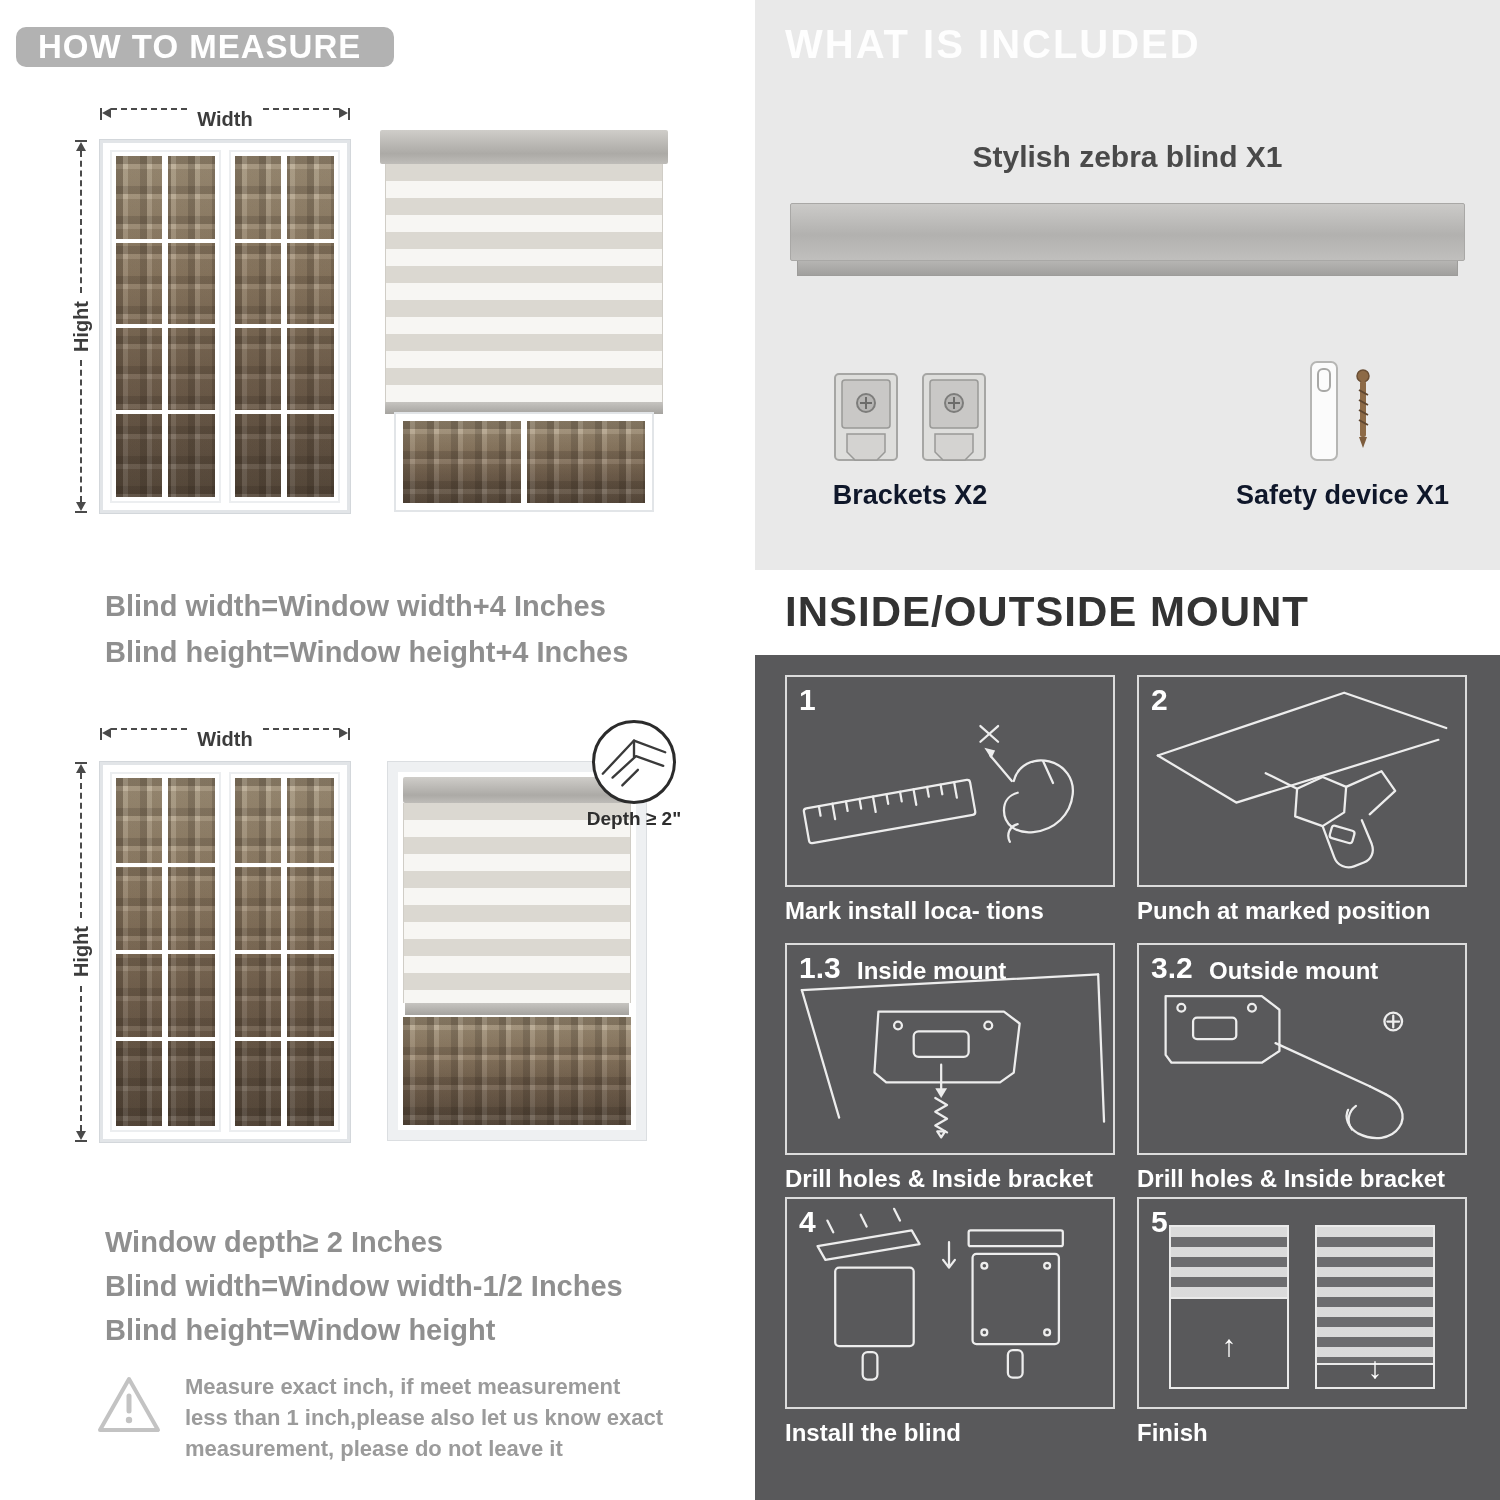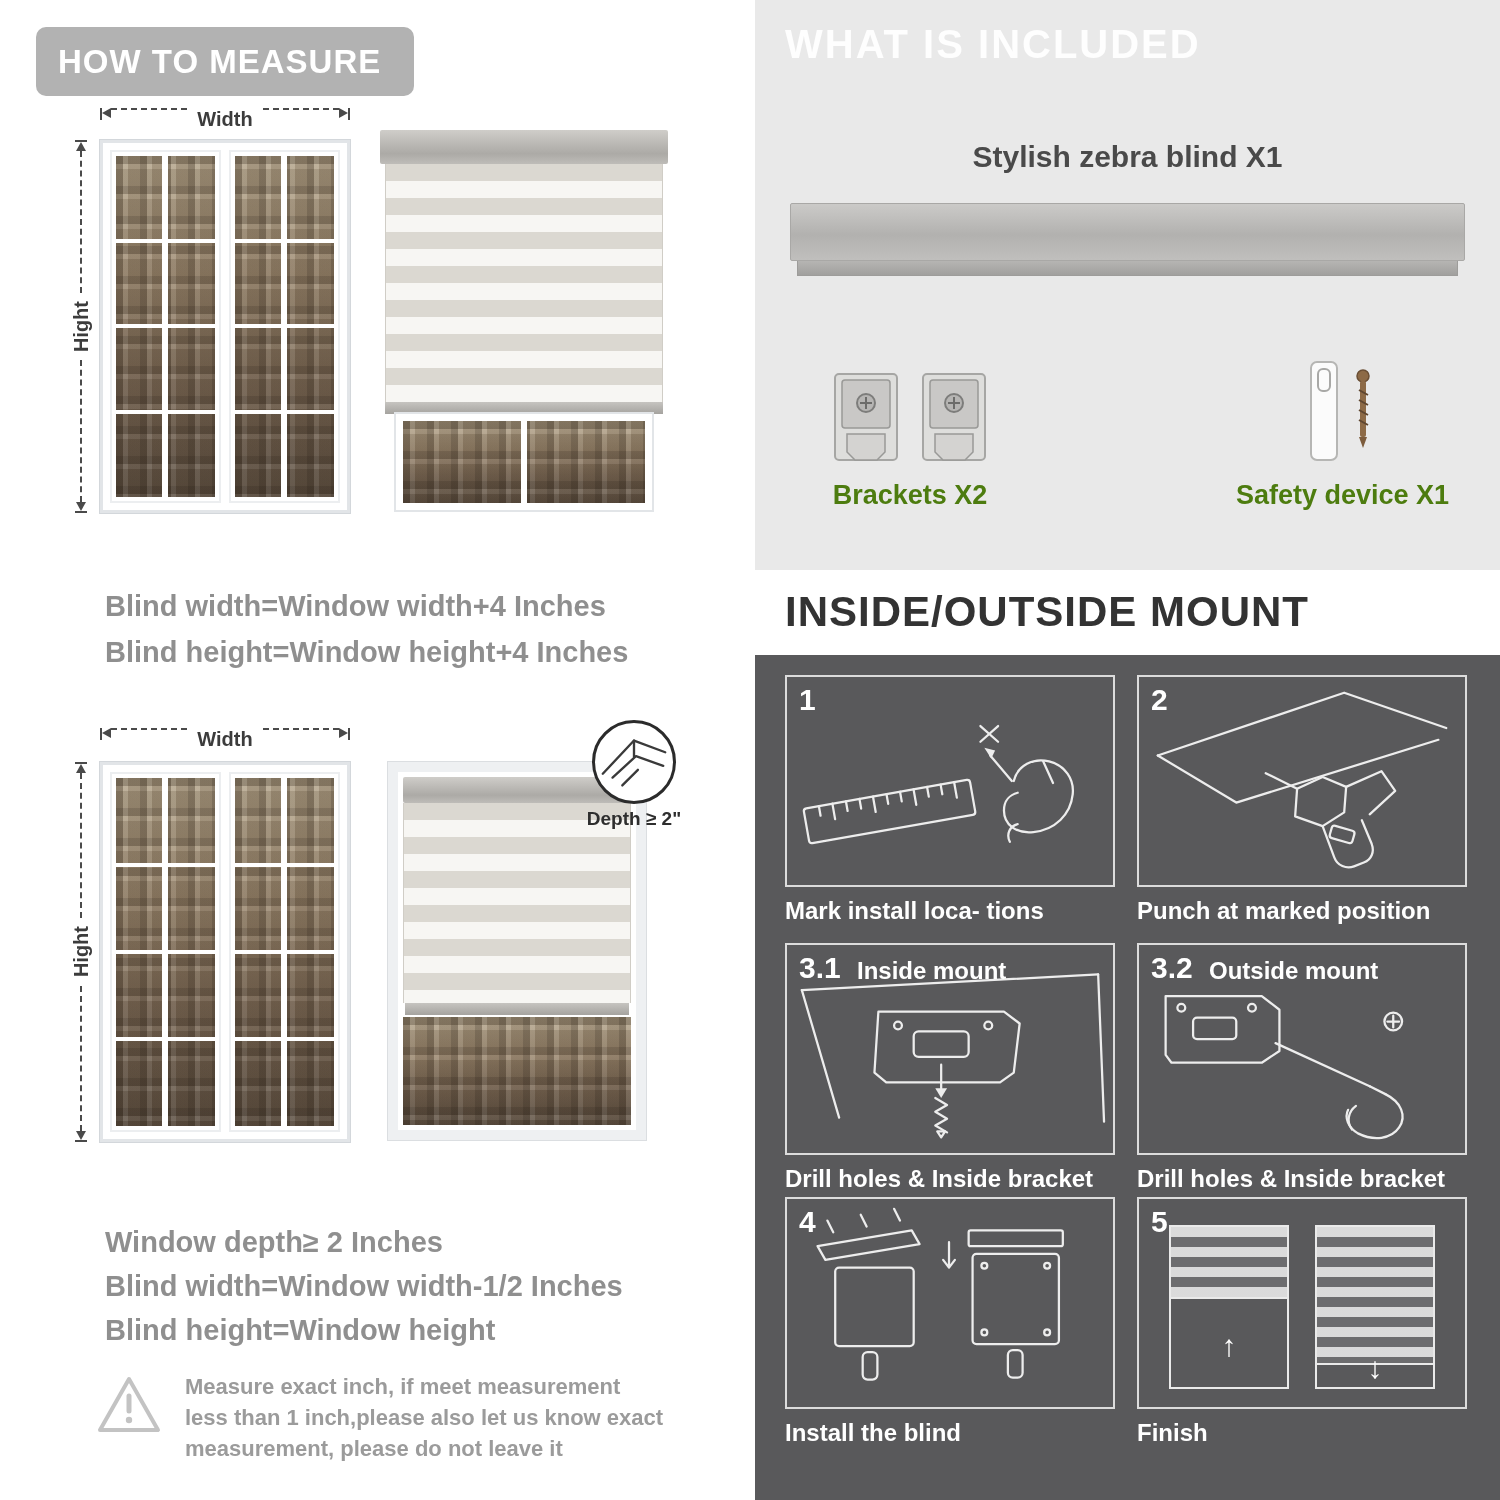--- a/index.html
+++ b/index.html
@@ -66,21 +66,21 @@
                   color:rgba(255,255,255,0.93);letter-spacing:2px}
   .blind-name{position:absolute;left:0;right:0;top:140px;text-align:center;
               font-size:30px;font-weight:bold;color:#4a4a4a}
   .headrail{position:absolute;left:35px;right:35px;top:203px}
   .rail-main{height:58px;background:linear-gradient(180deg,#cbcac8,#b2b1af 55%,#c0bfbd);
              border:1px solid #a9a8a6;border-radius:2px}
   .rail-lip{height:15px;margin:0 7px;background:linear-gradient(180deg,#b6b5b3,#a1a09e);
             border:1px solid #9d9c9a;border-top:none}
   .parts-row{position:absolute;left:35px;right:35px;top:360px;display:flex;justify-content:space-between}
   .part{display:flex;flex-direction:column;align-items:center;justify-content:flex-end}
-  .part-label{font-size:27px;font-weight:bold;color:#4d7c0f;margin-top:12px;text-align:center;white-space:nowrap}
+  .part-label{font-size:27px;font-weight:bold;color:#0f172a;margin-top:12px;text-align:center;white-space:nowrap}
 
   .mount-title{font-size:42px;font-weight:bold;color:#333;letter-spacing:1px}
   .dark-box{background:#59595b}
   .step-panel{position:absolute;width:330px;height:212px;border:2px solid #dcdcdc;color:#fff}
   .step-num{position:absolute;left:12px;top:6px;font-size:30px;font-weight:bold;z-index:2}
   .step-label{position:absolute;left:70px;top:12px;font-size:24px;font-weight:bold;z-index:2;white-space:nowrap}
   .step-art{position:absolute;left:0;top:0;width:100%;height:100%}
   .step-caption{position:absolute;width:340px;font-size:24px;font-weight:bold;color:#fff;white-space:nowrap}
 
   .finish-wrap{position:absolute;inset:0;display:flex;gap:26px;justify-content:center;
@@ -89,21 +89,21 @@
   .mb-body{background:repeating-linear-gradient(180deg,rgba(255,255,255,.78) 0 10px,rgba(255,255,255,.12) 10px 20px);
            border-bottom:2px solid #eaeaea}
   .mb-arrow{position:absolute;left:50%;transform:translateX(-50%);color:#fff;
             font-size:30px;font-weight:bold;line-height:1}
 </style>
 </head>
 <body>
 
 <div class="canvas">
 
-  <div class="banner abs" style="left:36px;top:27px;width:378px;height:69px">
+  <div class="banner abs" style="left:16px;top:27px;width:378px;height:40px">
     <span>HOW TO MEASURE</span>
   </div>
 
   <div class="abs" style="left:70px;top:108px;width:620px;height:415px">
     <div class="meas-h abs" style="left:30px;top:0;width:250px">
       <span class="tick"></span>
       <span class="ah ah-l"></span>
       <span class="dash"></span>
       <span class="mlabel">Width</span>
       <span class="dash"></span>
@@ -267,21 +267,21 @@
           <path d="M160 114l26-12 24 10-2 26-22 14-28-10z"></path>
           <path d="M186 152l12 32c3 8 12 12 20 9l10-4c8-3 11-11 8-19l-10-24"></path>
           <rect x="194" y="154" width="24" height="13" rx="3" transform="rotate(16 206 160)"></rect>
           <path d="M210 112l36-16 14 20-26 24"></path>
         </g>
       </svg>
     </div>
     <div class="step-caption" style="left:382px;top:242px">Punch at  marked position</div>
 
     <div class="step-panel" style="left:30px;top:288px">
-      <div class="step-num">3.1</div>
+      <div class="step-num">1.3</div>
       <div class="step-label">Inside mount</div>
       <svg class="step-art" viewBox="0 0 330 212">
         <g fill="none" stroke="#ededed" stroke-width="2.3" stroke-linecap="round" stroke-linejoin="round">
           <path d="M14 46L316 30"></path>
           <path d="M14 46l38 130 M316 30l6 150"></path>
           <path d="M92 68h128l16 12-6 50-14 10H100l-12-10z"></path>
           <rect x="128" y="88" width="56" height="26" rx="5"></rect>
           <circle cx="112" cy="82" r="4"></circle>
           <circle cx="204" cy="82" r="4"></circle>
           <path d="M156 122v24"></path>

